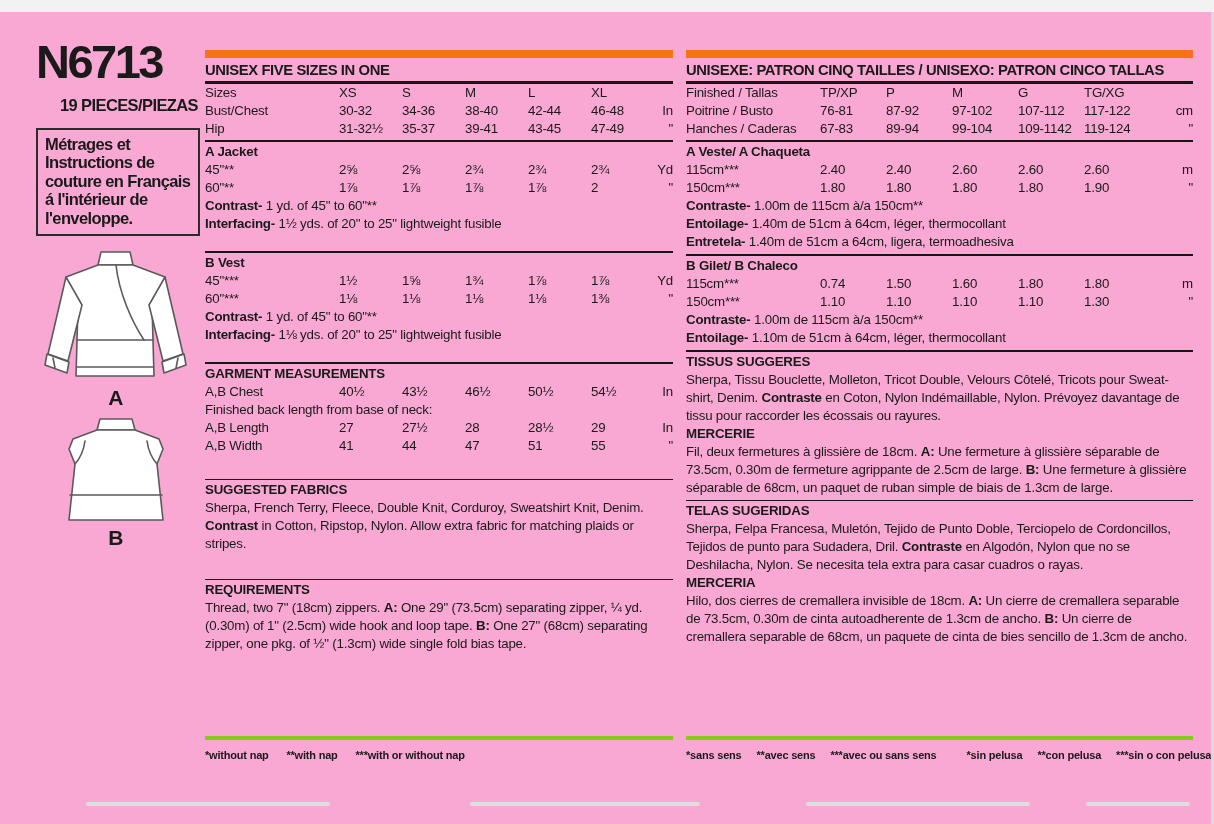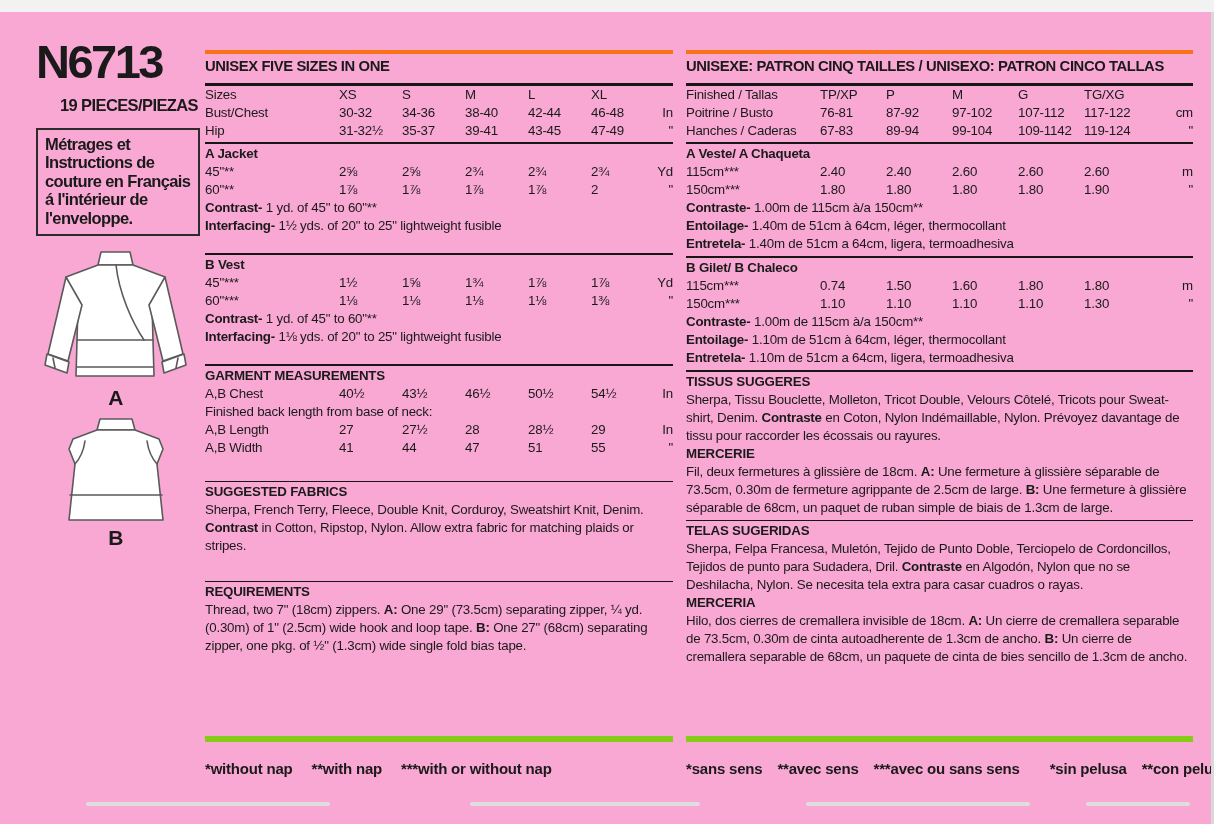--- a/index.html
+++ b/index.html
@@ -13,35 +13,35 @@
           font-size:16.5px;font-weight:bold;line-height:1.12;letter-spacing:-0.6px;}
   .fig{width:160px;text-align:center;}
   .fig svg{display:block;margin:0 auto;}
   .fig-a{margin-top:12px;}
   .fig-b{margin-top:6px;}
   .fig-label{font-size:21px;font-weight:bold;margin-top:-2px;letter-spacing:0.5px;}
   
   .col{position:absolute;top:38px;font-size:13.3px;letter-spacing:-0.2px;line-height:18px;}
   .col-mid{left:205px;width:468px;}
   .col-right{left:686px;width:507px;}
-  .titlebar{border-top:4px solid #f97316;border-bottom:3px solid #161616;
-            font-weight:bold;font-size:14.8px;letter-spacing:-0.4px;padding:3px 0 8px;}
+  .titlebar{border-top:8px solid #f97316;border-bottom:3px solid #161616;
+            font-weight:bold;font-size:14.8px;letter-spacing:-0.4px;padding:3px 0 2px;}
   .trow{display:flex;}
   .tl{flex:none;width:134px;}
   .tv{flex:none;width:63px;}
   .col-right .tv{width:66px;}
   .tu{flex:1;text-align:right;}
   .subhead{font-weight:bold;}
   .rule-2{border-top:2.5px solid #161616;margin:2px 0 1px;}
   .rule-1{border-top:1.5px solid #161616;margin:2px 0 1px;} .g3{margin-top:3px;} .g18{margin-top:18px;}
   .g24{margin-top:24px;} .g26{margin-top:26px;}
   .para{line-height:18px;}
   
-  .fn{position:absolute;top:724px;border-top:6px solid #84cc16;padding-top:20px;
-      font-size:15px;font-weight:bold;letter-spacing:-0.2px;line-height:13px;}
+  .fn{position:absolute;top:724px;border-top:4px solid #84cc16;padding-top:9px;
+      font-size:11px;font-weight:bold;letter-spacing:-0.2px;line-height:13px;}
   .fn-mid{left:205px;width:468px;}
   .fn-right{left:686px;width:507px;display:flex;}
   .fn-item{margin-right:15px;white-space:nowrap;}
   .fn-es{margin-left:auto;display:flex;}
   .fn-es .fn-item{margin-right:0;margin-left:15px;}
   
   .scan-mark{position:absolute;top:790px;height:4px;background:#dedede;border-radius:2px;}
   .sm1{left:86px;width:244px;} .sm2{left:470px;width:230px;}
   .sm3{left:806px;width:224px;} .sm4{left:1086px;width:104px;}
   .bottom-edge{position:absolute;left:0;top:815px;width:1214px;height:4px;background:#4d4d4d;}
@@ -301,21 +301,20 @@
         <span class="tl">150cm***</span>
         <span class="tv">1.10</span>
         <span class="tv">1.10</span>
         <span class="tv">1.10</span>
         <span class="tv">1.10</span>
         <span class="tv">1.30</span>
         <span class="tu">"</span>
       </div>
       <div class="para"><b>Contraste-</b><span> 1.00m de 115cm à/a 150cm**</span></div>
       <div class="para"><b>Entoilage-</b><span> 1.10m de 51cm à 64cm, léger, thermocollant</span></div>
-      <div class="para"><b>Entretela-</b><span> 1.10m de 51cm a 64cm, ligera, termoadhesiva</span></div>
     </div>
 
     <div class="rule-2 g3"></div>
 
     <div>
       <div class="subhead">TISSUS SUGGERES</div>
       <div class="para"><span>Sherpa, Tissu Bouclette, Molleton, Tricot Double, Velours Côtelé, Tricots pour Sweat-shirt, Denim. </span><b>Contraste</b><span> en Coton, Nylon Indémaillable, Nylon. Prévoyez davantage de tissu pour raccorder les écossais ou rayures.</span></div>
     </div>
 
     <div>

